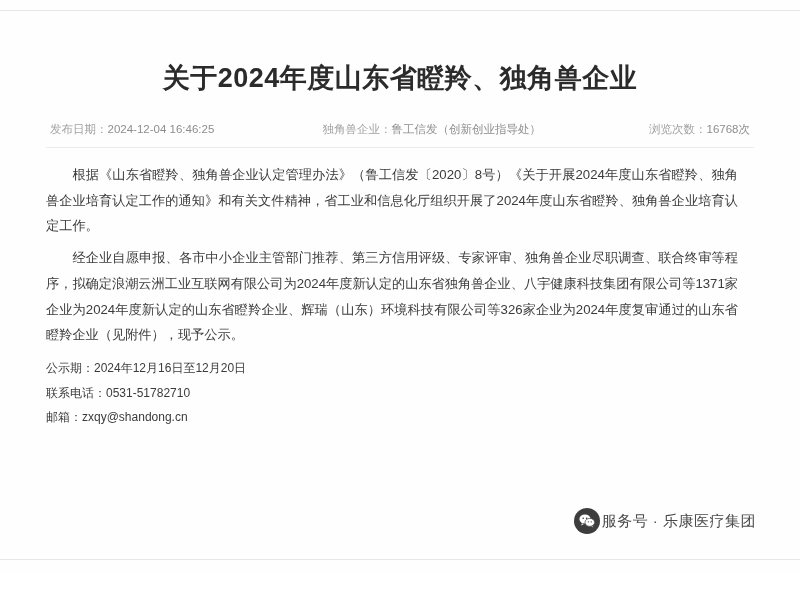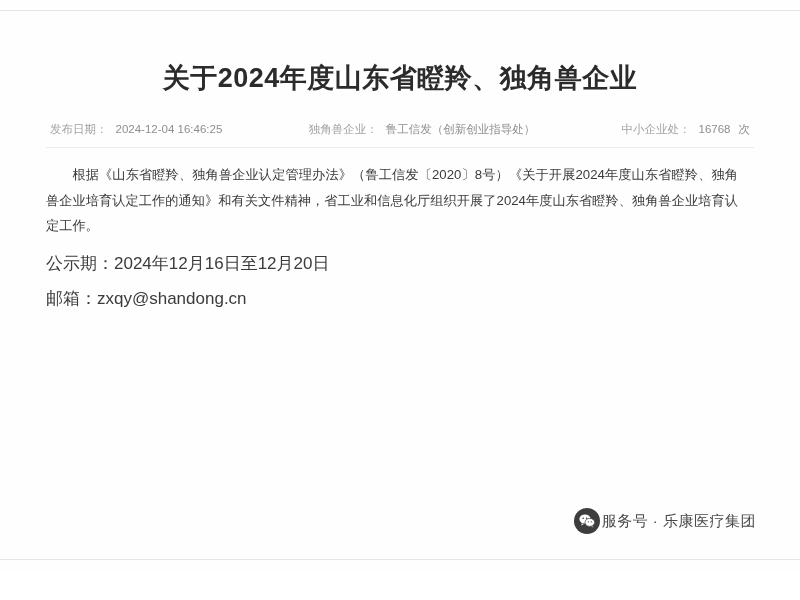--- a/index.html
+++ b/index.html
@@ -62,21 +62,20 @@
     display: flex;
     justify-content: space-between;
     align-items: center;
     font-size: 11.5px;
     color: #9a9a9a;
     padding: 0 4px;
   }
   .meta .group {
     display: flex;
     align-items: baseline;
-    gap: 8px;
     white-space: nowrap;
   }
   .meta .label {
     color: #a2a2a2;
   }
   .meta .value {
     color: #8e8e8e;
   }
   .meta .count {
     color: #8e8e8e;
@@ -93,21 +92,21 @@
     line-height: 1.95;
     color: #3b3b3b;
     text-align: justify;
   }
   .body p {
     margin: 0 16px 6px 0;
     text-indent: 2em;
   }
   .tail {
     margin-top: 8px;
-    font-size: 17px;
+    font-size: 12px;
     line-height: 2.05;
     color: #3b3b3b;
   }
   .tail .row {
     white-space: nowrap;
   }
   .footer {
     position: absolute;
     right: 44px;
     bottom: 38px;
@@ -149,34 +148,36 @@
     <div class="meta">
       <div class="group">
         <span class="label">发布日期：</span>
         <span class="value">2024-12-04 16:46:25</span>
       </div>
       <div class="group">
         <span class="label">独角兽企业：</span>
         <span class="value">鲁工信发（创新创业指导处）</span>
       </div>
       <div class="group">
-        <span class="label">中小企业处：</span>
+        <span class="label">浏览次数：</span>
         <span class="count">16768</span>
         <span class="count">次</span>
       </div>
     </div>
 
     <div class="divider"></div>
 
     <div class="body">
       <p>根据《山东省瞪羚、独角兽企业认定管理办法》（鲁工信发〔2020〕8号）《关于开展2024年度山东省瞪羚、独角兽企业培育认定工作的通知》和有关文件精神，省工业和信息化厅组织开展了2024年度山东省瞪羚、独角兽企业培育认定工作。</p>
+      <p>经企业自愿申报、各市中小企业主管部门推荐、第三方信用评级、专家评审、独角兽企业尽职调查、联合终审等程序，拟确定浪潮云洲工业互联网有限公司为2024年度新认定的山东省独角兽企业、八宇健康科技集团有限公司等1371家企业为2024年度新认定的山东省瞪羚企业、辉瑞（山东）环境科技有限公司等326家企业为2024年度复审通过的山东省瞪羚企业（见附件），现予公示。</p>
     </div>
 
     <div class="tail">
       <div class="row">公示期：2024年12月16日至12月20日</div>
+      <div class="row">联系电话：0531-51782710</div>
       <div class="row">邮箱：zxqy@shandong.cn</div>
     </div>
 
   </div>
 
   <div class="footer">
     <span class="wechat-badge">
       <svg width="16" height="14" viewBox="0 0 16 14" aria-hidden="true">
         <ellipse cx="6" cy="5" rx="5.6" ry="4.6" fill="#ffffff"></ellipse>
         <path d="M3 9.2 L2.2 11.4 L4.6 10.2 Z" fill="#ffffff"></path>

